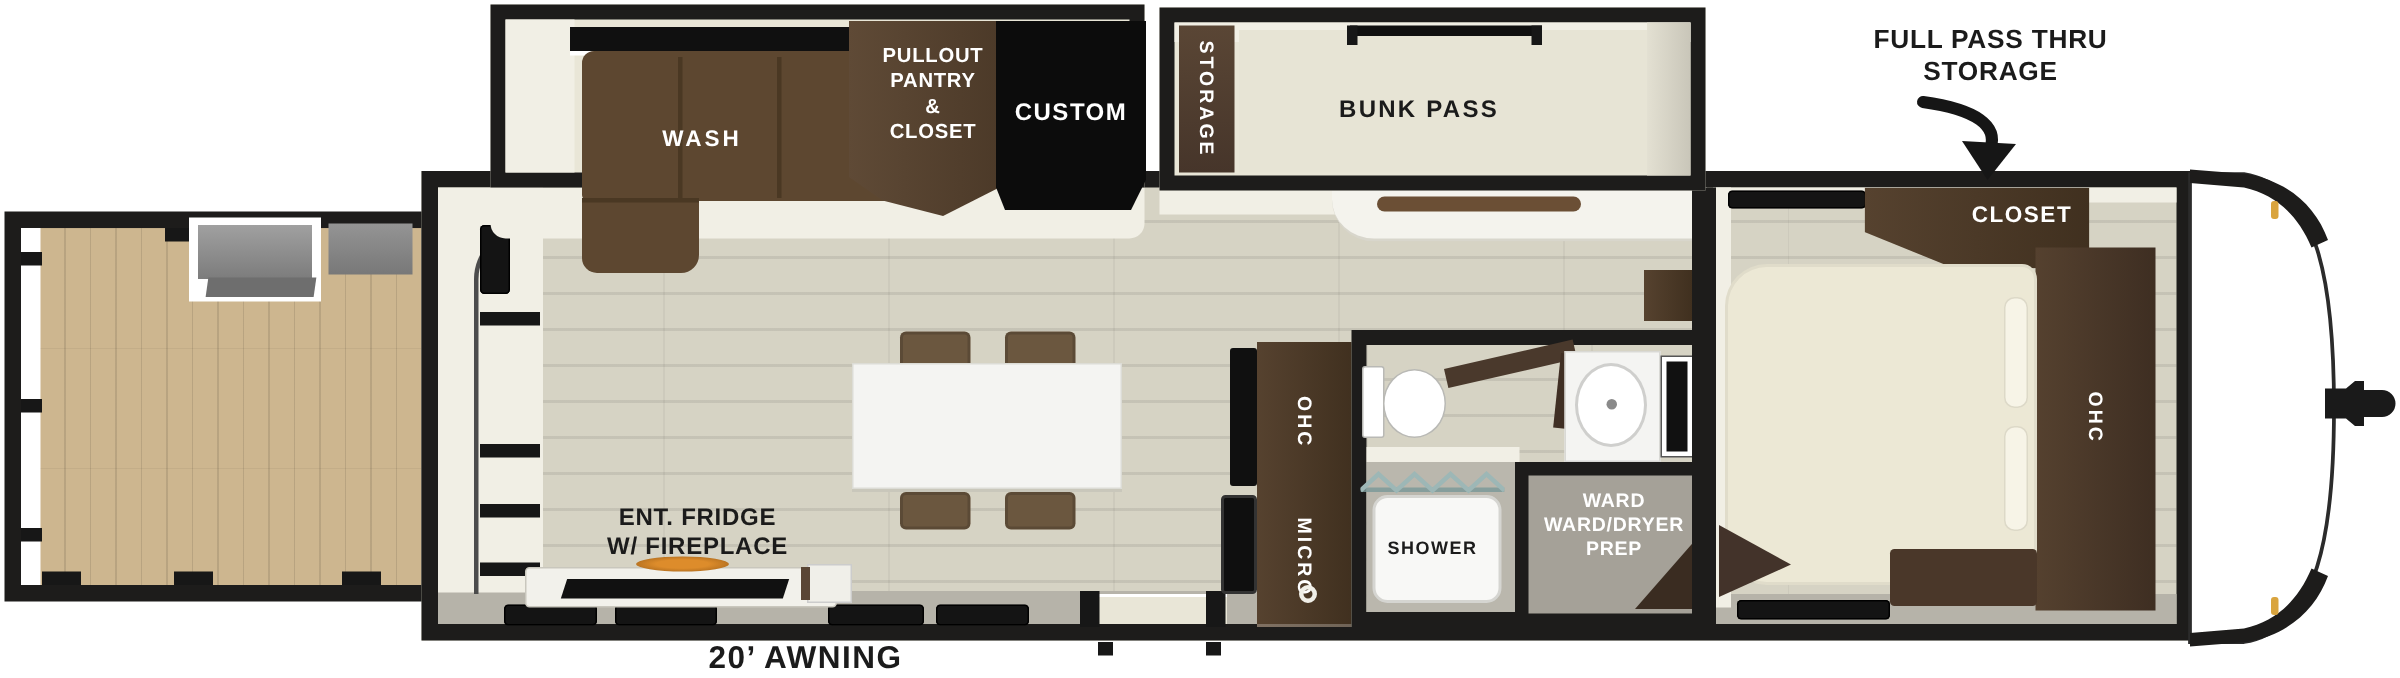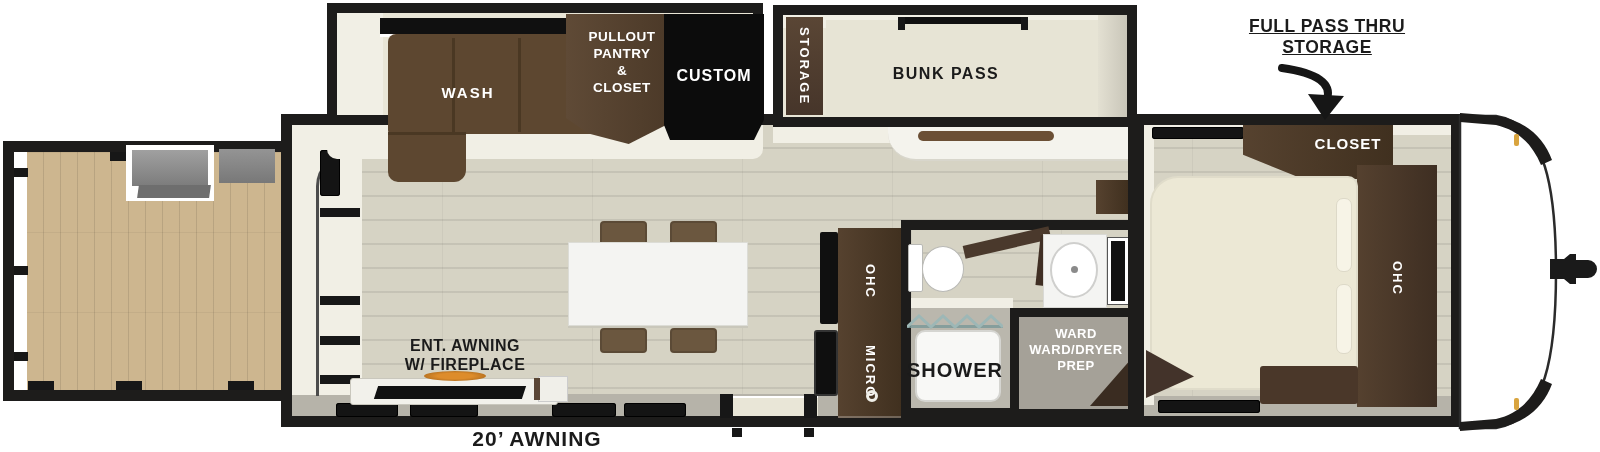--- a/index.html
+++ b/index.html
@@ -79,21 +79,21 @@
   <div class="post" style="left:804px;top:394px;width:13px;height:24px;"></div>
   <div class="post" style="left:732px;top:428px;width:10px;height:9px;"></div>
   <div class="post" style="left:804px;top:428px;width:10px;height:9px;"></div>
 
   <div class="chair" style="left:600px;top:221px;"></div>
   <div class="chair" style="left:670px;top:221px;"></div>
   <div class="chair" style="left:600px;top:328px;"></div>
   <div class="chair" style="left:670px;top:328px;"></div>
   <div class="abs" style="left:568px;top:242px;width:180px;height:84px;background:#f4f4f2;border:1px solid #dcdcd6;box-shadow:0 2px 0 #c9c7bb;"></div>
 
-  <div class="lbl" style="left:380px;top:336px;width:170px;font-size:16px;line-height:19px;">ENT. AWNING
+  <div class="lbl" style="left:380px;top:336px;width:170px;font-size:16px;line-height:19px;">ENT. FRIDGE
 W/ FIREPLACE</div>
   <div class="abs" style="left:350px;top:378px;width:208px;height:27px;background:#f2f1eb;border:1px solid #c9c7bd;border-radius:3px;"></div>
   <div class="abs" style="left:376px;top:386px;width:148px;height:13px;background:#111;transform:skewX(-18deg);"></div>
   <div class="abs" style="left:424px;top:371px;width:62px;height:10px;border-radius:50%;background:radial-gradient(ellipse at center,var(--c-flame,#dd8c2b) 0 40%,#9a5d18 100%);"></div>
   <div class="abs" style="left:538px;top:376px;width:30px;height:26px;background:#f0efe9;border:1px solid #ccc;"></div>
   <div class="abs" style="left:534px;top:378px;width:6px;height:22px;background:#5a4635;"></div>
 
   <div class="abs black" style="left:820px;top:232px;width:18px;height:92px;border-radius:2px;"></div>
   <div class="abs" style="left:814px;top:330px;width:24px;height:66px;background:#0f0f0f;border:2px solid #333;border-radius:3px;"></div>
   <div class="abs cabgrad" style="left:838px;top:228px;width:64px;height:190px;box-shadow:inset 0 -96px 0 -94px rgba(255,255,255,.25);"></div>
@@ -114,21 +114,21 @@
   <div class="abs" style="left:1043px;top:234px;width:64px;height:74px;background:#f4f4f2;border:1px solid #d9d9d5;"></div>
   <div class="abs" style="left:1050px;top:242px;width:48px;height:56px;background:#fff;border:2px solid #cfcfcd;border-radius:50%;"></div>
   <div class="abs" style="left:1071px;top:266px;width:7px;height:7px;background:#8a8a8a;border-radius:50%;"></div>
   <div class="abs" style="left:1108px;top:238px;width:20px;height:66px;background:#111;border:3px solid #fff;outline:1px solid #555;"></div>
   <div class="abs" style="left:911px;top:308px;width:102px;height:100px;background:#bab7ad;"></div>
   <div class="abs" style="left:915px;top:330px;width:86px;height:72px;background:#f8f8f6;border:2px solid #d5d5d1;border-radius:10px;"></div>
   <svg class="abs" style="left:907px;top:312px;" width="96" height="18" viewBox="0 0 96 18">
     <rect x="0" y="13" width="96" height="3" fill="#7d9a99" opacity="0.85"></rect>
     <polyline points="0,15 12,4 24,15 36,4 48,15 60,4 72,15 84,4 96,15" fill="none" stroke="var(--c-glass,#9db7b6)" stroke-width="3"></polyline>
   </svg>
-  <div class="lbl" style="left:905px;top:358px;width:100px;font-size:20px;letter-spacing:1px;">SHOWER</div>
+  <div class="lbl" style="left:905px;top:358px;width:100px;font-size:12px;letter-spacing:1px;">SHOWER</div>
 
   <div class="abs" style="left:1010px;top:308px;width:132px;height:110px;border:9px solid var(--c-wall,#1d1c1b);background:var(--c-grayroom,#a5a198);"></div>
   <div class="abs" style="left:1090px;top:358px;width:42px;height:48px;background:#3a2c21;clip-path:polygon(100% 0,100% 100%,0 100%);"></div>
   <div class="lbl light" style="left:1014px;top:326px;width:124px;font-size:13px;line-height:16px;">WARD
 WARD/DRYER
 PREP</div>
 
   <div class="abs" style="left:1128px;top:125px;width:16px;height:291px;background:var(--c-wall,#1d1c1b);"></div>
   <div class="abs ivory" style="left:1144px;top:125px;width:10px;height:280px;"></div>
 
@@ -169,21 +169,21 @@
   <div class="abs" style="left:1098px;top:15px;width:29px;height:102px;background:linear-gradient(90deg,#e3e0d2,#c9c6b9);"></div>
   <div class="abs" style="left:786px;top:17px;width:37px;height:98px;background:linear-gradient(180deg,#5a4635,#46352a);"></div>
   <div class="vwrap" style="left:786px;top:17px;width:37px;height:98px;">
     <span class="vtext" style="font-size:13px;">STORAGE</span>
   </div>
   <div class="abs black" style="left:900px;top:17px;width:128px;height:7px;"></div>
   <div class="post" style="left:898px;top:17px;width:7px;height:13px;"></div>
   <div class="post" style="left:1021px;top:17px;width:7px;height:13px;"></div>
   <div class="lbl" style="left:836px;top:64px;width:220px;font-size:16px;letter-spacing:1.5px;">BUNK PASS</div>
 
-  <div class="lbl" style="left:1227px;top:16px;width:200px;font-size:17.5px;line-height:21px;text-decoration:underline;">FULL PASS THRU
+  <div class="lbl" style="left:1227px;top:16px;width:200px;font-size:17.5px;line-height:21px;">FULL PASS THRU
 STORAGE</div>
   <svg class="abs" style="left:1276px;top:62px;" width="72" height="62" viewBox="0 0 72 62">
     <path d="M6,6 C42,11 56,22 51,37" fill="none" stroke="#161616" stroke-width="8" stroke-linecap="round"></path>
     <polygon points="32,32 68,34 49,58" fill="#161616"></polygon>
   </svg>
 
   <svg class="abs" style="left:1452px;top:112px;" width="152" height="320" viewBox="0 0 152 320">
     <path d="M8,4 L44,4 C94,12 104,78 104,160 C104,242 94,308 44,316 L8,316 Z" fill="#ffffff" stroke="#2b2b2b" stroke-width="2.5"></path>
     <path d="M8,1 L46,4 C74,9 92,26 100,48 L89,53 C80,32 66,18 44,13 L8,10 Z" fill="#1d1c1b"></path>
     <path d="M8,319 L46,316 C74,311 92,294 100,272 L89,267 C80,288 66,302 44,307 L8,310 Z" fill="#1d1c1b"></path>

